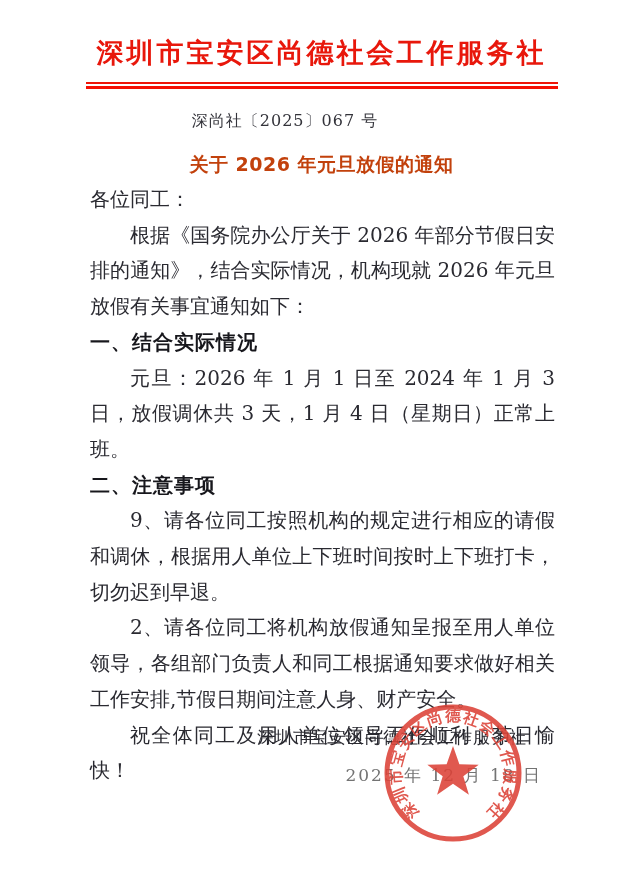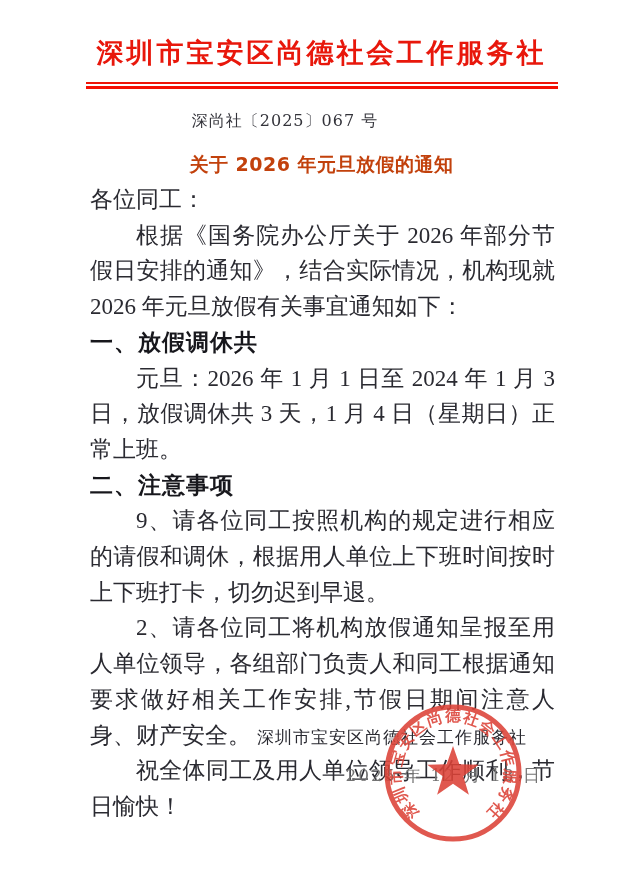--- a/index.html
+++ b/index.html
@@ -38,27 +38,27 @@
     margin-top: 20px;
     text-align: center;
     font-size: 19px;
     font-weight: 700;
     color: #c2410c;
     font-family: "DejaVu Sans", "Liberation Sans", sans-serif;
     letter-spacing: 0.5px;
   }
   .body {
     margin: 4px 83px 0 85px;
-    font-size: 23px;
+    font-size: 20px;
     line-height: 35.7px;
     text-align: justify;
     color: #2a2a31;
   }
   .body p { margin: 0; }
-  .body p.indent { text-indent: 2em; font-family: Liberation Serif, serif; }
+  .body p.indent { text-indent: 2em; }
   .body p.heading {
     font-weight: 700;
     color: #17171c;
     font-family: "DejaVu Sans", "Liberation Sans", sans-serif;
     letter-spacing: 1px;
   }
   .sig-org {
     position: absolute;
     top: 721px; right: 111px;
     font-size: 17px;
@@ -100,21 +100,21 @@
     <div class="rule-thick"></div>
   </div>
 
   <div class="doc-number">深尚社〔2025〕067 号</div>
 
   <div class="title">关于 2026 年元旦放假的通知</div>
 
   <div class="body">
     <p>各位同工：</p>
     <p class="indent">根据《国务院办公厅关于 2026 年部分节假日安排的通知》，结合实际情况，机构现就 2026 年元旦放假有关事宜通知如下：</p>
-    <p class="heading">一、放假调休共</p>
+    <p class="heading">一、结合实际情况</p>
     <p class="indent">元旦：2026 年 1 月 1 日至 2024 年 1 月 3 日，放假调休共 3 天，1 月 4 日（星期日）正常上班。</p>
     <p class="heading">二、注意事项</p>
     <p class="indent">9、请各位同工按照机构的规定进行相应的请假和调休，根据用人单位上下班时间按时上下班打卡，切勿迟到早退。</p>
     <p class="indent">2、请各位同工将机构放假通知呈报至用人单位领导，各组部门负责人和同工根据通知要求做好相关工作安排,节假日期间注意人身、财产安全。</p>
     <p class="indent">祝全体同工及用人单位领导工作顺利，节日愉快！</p>
   </div>
 
   <div class="sig-org">深圳市宝安区尚德社会工作服务社</div>
 
   <div class="sig-date">2025 年 12 月 18 日</div>

